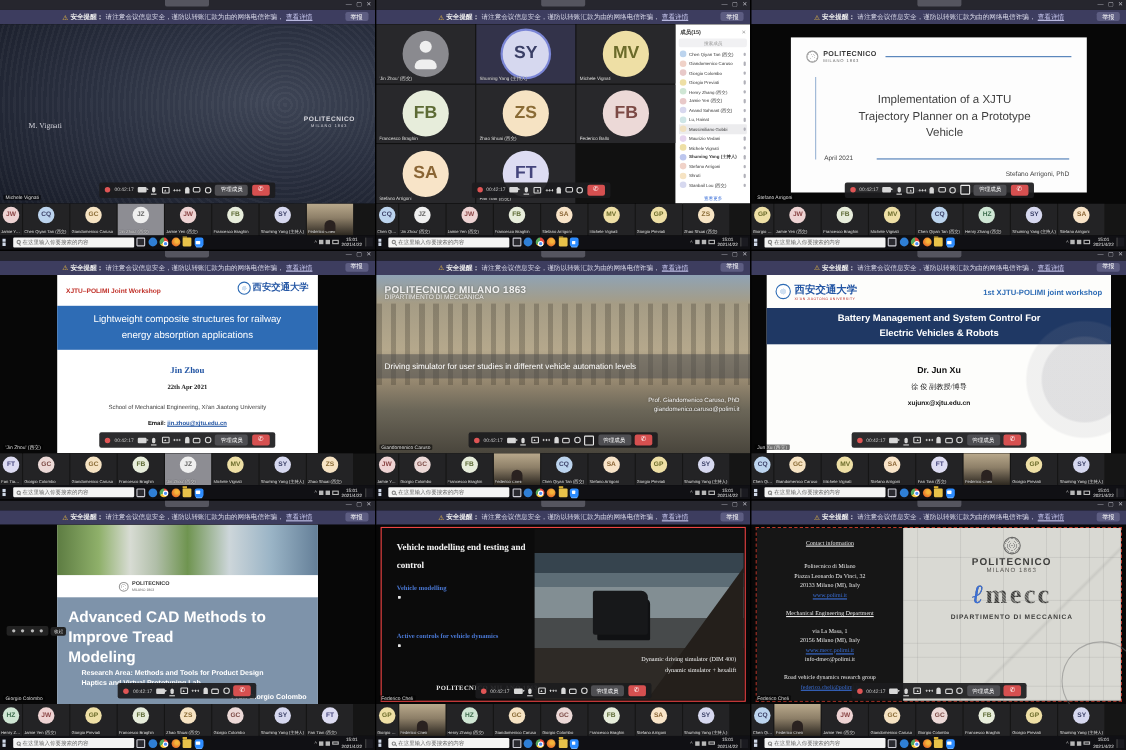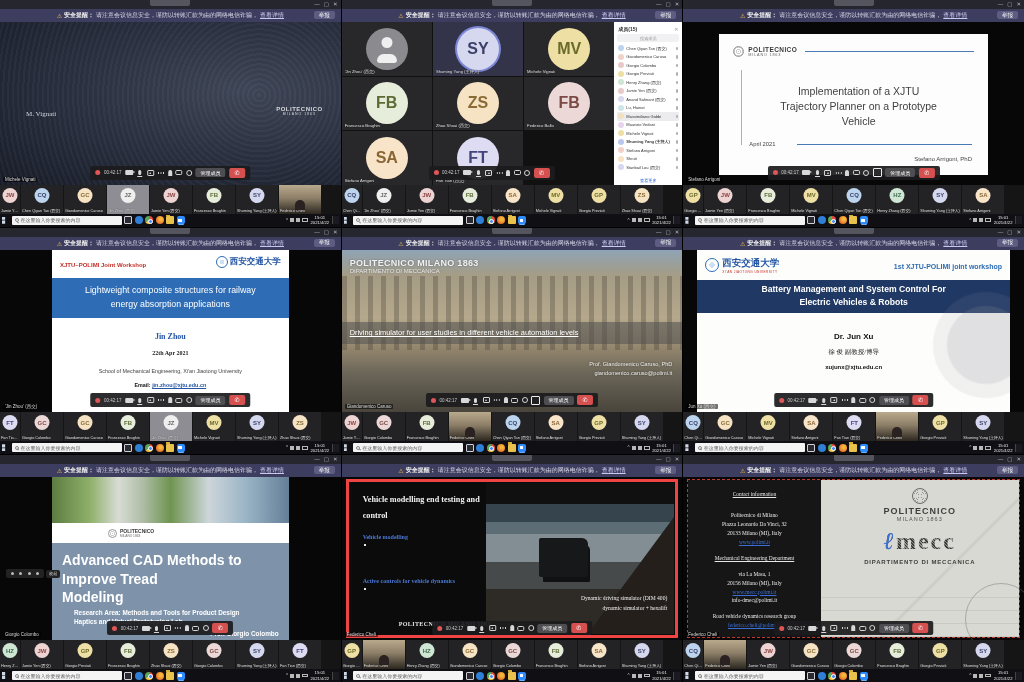--- a/index.html
+++ b/index.html
@@ -132,21 +132,21 @@
   .t3-affil { position:absolute; left:0; right:0; top:118px; text-align:center; color:#444; font-size:5.4px; }
   .t3-email { position:absolute; left:0; right:0; top:132px; text-align:center; font-size:5.4px; color:#111; font-weight:bold; }
   .t3-email a { color:#2456a4; text-decoration:underline; font-weight:bold; }
 
   
   .t4-stage { background:linear-gradient(180deg,#8fa3b5 0%,#a59c85 16%,#b5a88c 42%,#95876f 60%,#6b6658 76%,#49453c 100%); }
   .t4-stage::before { content:""; position:absolute; left:0; right:0; top:26px; height:74px; background:repeating-linear-gradient(90deg, rgba(55,50,40,.28) 0 5px, transparent 5px 13px); }
   .t4-h { position:absolute; left:8px; top:8px; color:#f2f2f2; text-shadow:0 0 2px rgba(0,0,0,.4); }
   .t4-h .a { font-size:9px; font-weight:bold; letter-spacing:0.3px; }
   .t4-h .b { font-size:6px; opacity:.9; }
-  .t4-band { position:absolute; left:0; right:0; top:72px; height:22px; background:rgba(80,80,80,.55); display:flex; align-items:center; padding-left:8px; color:#fff; font-size:7.4px;text-decoration:underline; }
+  .t4-band { position:absolute; left:0; right:0; top:72px; height:22px; background:rgba(80,80,80,.55); display:flex; align-items:center; padding-left:8px; color:#fff; font-size:7.4px; }
   .t4-auth { position:absolute; right:10px; bottom:34px; text-align:right; color:#f0f0f0; font-size:5.6px; line-height:1.6; text-shadow:0 0 2px rgba(0,0,0,.5); }
 
   
   .t5-slide { position:absolute; left:14px; right:14px; top:0; bottom:0; background:#fdfdfb; }
   .t5-slide::after { content:""; position:absolute; right:0; top:40px; width:120px; height:110px; background:radial-gradient(circle at 80% 50%, rgba(150,150,160,.18) 0 38px, transparent 40px), radial-gradient(circle at 80% 50%, rgba(150,150,160,.12) 44px 52px, transparent 54px); }
   .t5-logo { position:absolute; left:8px; top:7px; display:flex; align-items:center; gap:3px; }
   .t5-seal { width:14px; height:14px; border-radius:50%; border:1.5px solid #2e6cb5; background:radial-gradient(circle,#cfe0f2 32%,#fff 33%); }
   .t5-cnblock .cn { font-size:9.5px; color:#2456a4; font-weight:bold; font-family:"Liberation Serif",serif; }
   .t5-cnblock .en { font-size:3.2px; color:#c03028; letter-spacing:0.4px; }
   .t5-kicker { position:absolute; right:8px; top:13px; font-size:7px; font-weight:bold; color:#2e6cb5; }
@@ -165,21 +165,21 @@
   .t6-body { flex:1; background:#7e93aa; color:#fff; padding:8px 10px 0; }
   .t6-t { font-size:14px; font-weight:bold; line-height:1.3; }
   .t6-s { font-size:6.4px; font-weight:bold; margin-left:12px; margin-top:3px; line-height:1.4; }
   .t6-a { text-align:right; font-size:6.4px; font-weight:bold; margin-top:3px; }
   .t6-anno { position:absolute; left:6px; top:92px; display:flex; gap:2px; align-items:center; z-index:7; }
   .t6-annobar { width:38px; height:9px; background:#222; border-radius:2px; display:flex; align-items:center; justify-content:space-evenly; }
   .t6-annobar i { width:3px; height:3px; background:#bbb; border-radius:50%; }
   .t6-annopill { background:#222; color:#ddd; font-size:4.2px; padding:1.5px 3px; border-radius:2px; }
 
   
-  .t7-slide { position:absolute; inset:2px 4px; background:#0b0b0b; border:3px solid #ef4444; font-family:"Liberation Serif",serif; }
+  .t7-slide { position:absolute; inset:2px 4px; background:#0b0b0b; border:1px solid #ef4444; font-family:"Liberation Serif",serif; }
   .t7-title { position:absolute; left:14px; top:10px; color:#f2f2f2; font-weight:bold; font-size:8.2px; line-height:1.9; width:44%; }
   .t7-h { color:#4a78d4; font-size:6px; font-weight:bold; }
   .t7-sec1 { position:absolute; left:14px; top:52px; width:44%; }
   .t7-sec2 { position:absolute; left:14px; top:96px; width:46%; }
   .t7-li { color:#e8e8e8; font-size:5.6px; line-height:1.7; padding-left:7px; position:relative; }
   .t7-li::before { content:""; position:absolute; left:1px; top:3.5px; width:2.5px; height:2.5px; background:#e8e8e8; }
   .t7-photo { position:absolute; left:42%; right:1px; top:1px; bottom:1px; background:linear-gradient(180deg,#101010 0 14%,#36444e 14% 26%,#5d6d76 26% 34%,#828e93 34% 52%,#474a4b 52% 70%,#2e2a26 70% 100%); }
   .t7-photo::before { content:""; position:absolute; left:28%; top:36%; width:26%; height:26%; background:#17181a; border-radius:2px 6px 2px 2px; box-shadow:3px 6px 0 -1px #101113; }
   .t7-photo::after { content:""; position:absolute; right:0; bottom:0; width:46%; height:78%; background:#241f1b; clip-path:polygon(100% 0,100% 100%,0 100%); }
   .t7-cap { position:absolute; right:8px; bottom:22px; text-align:right; color:#f0f0f0; font-size:5.6px; line-height:1.8; z-index:5; }

